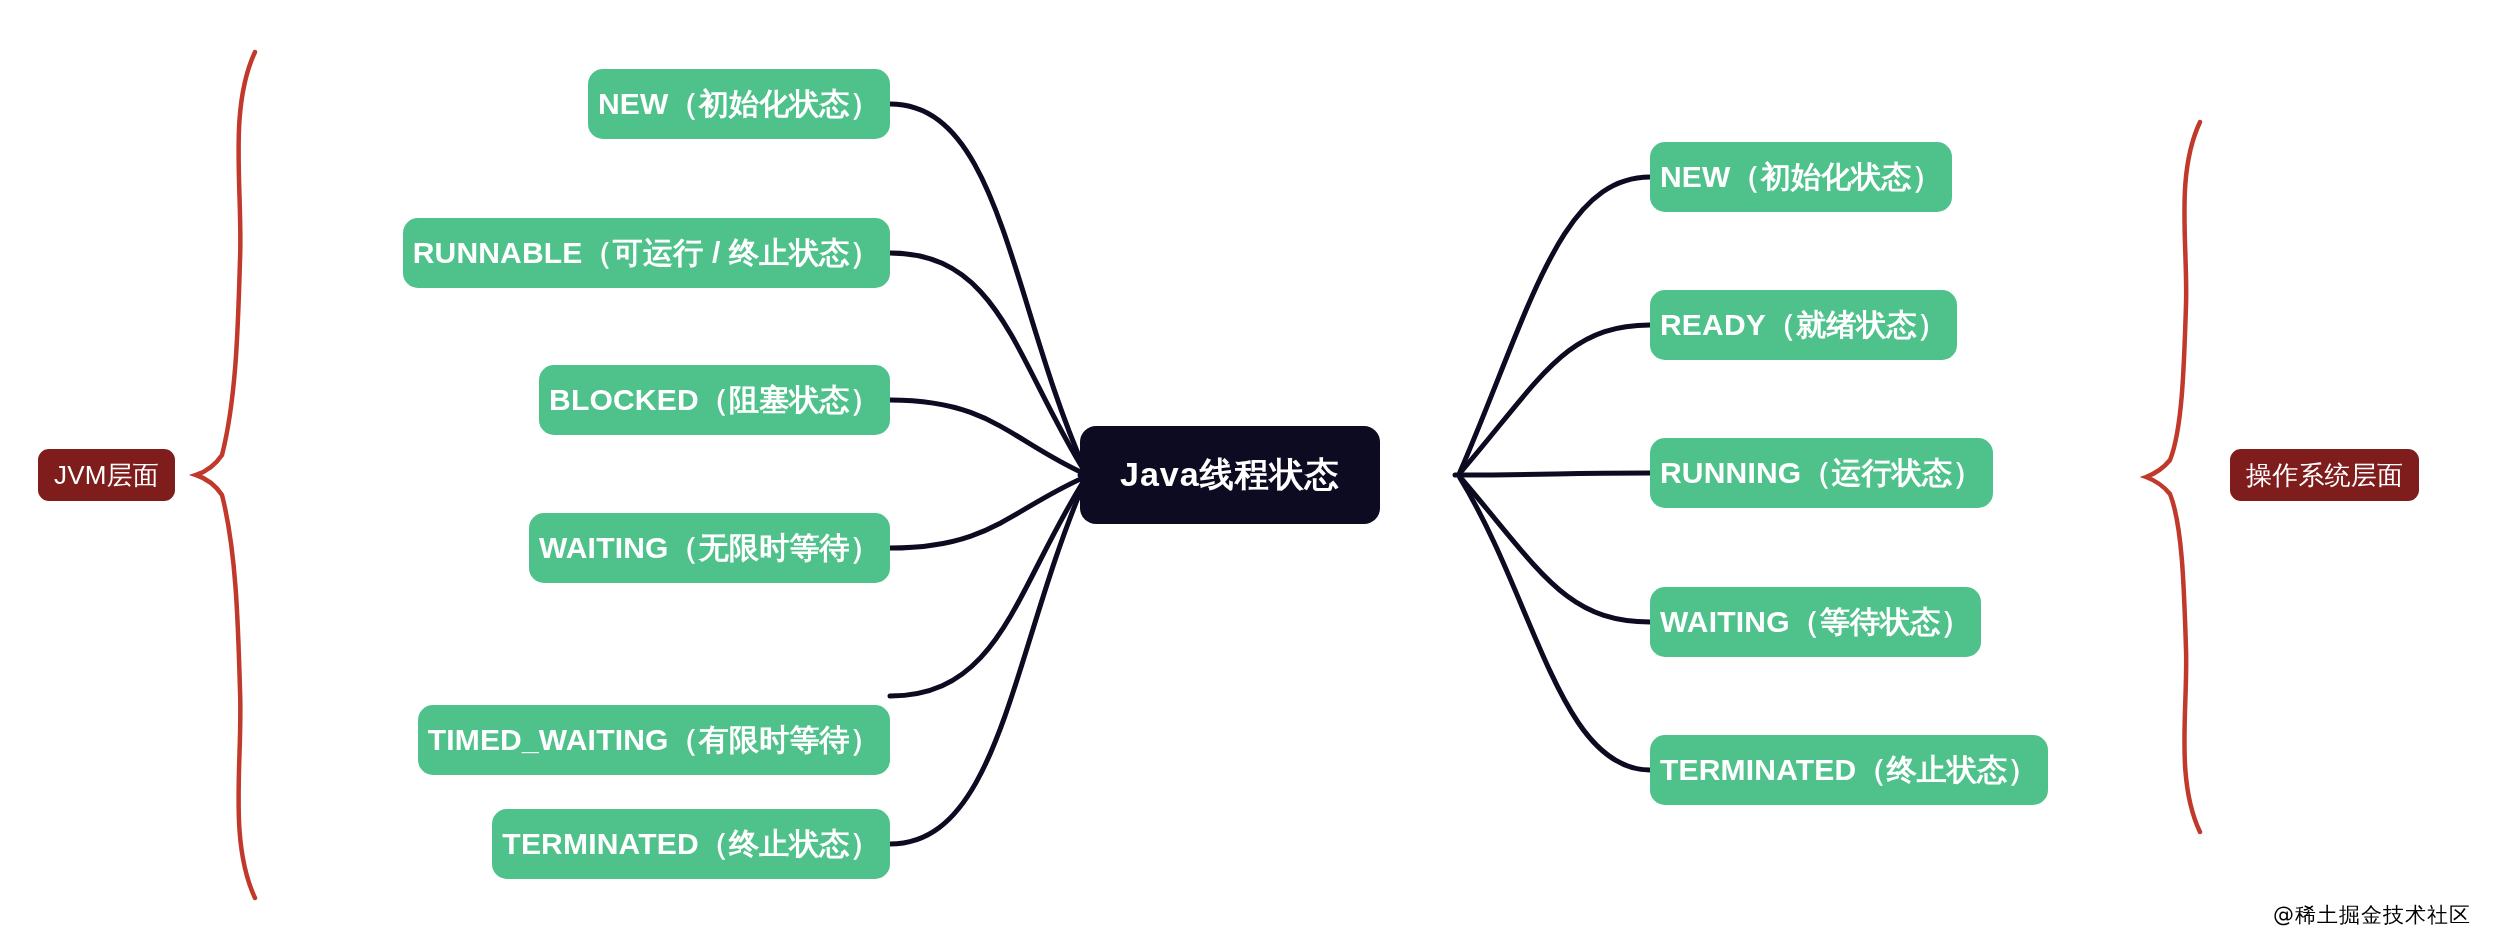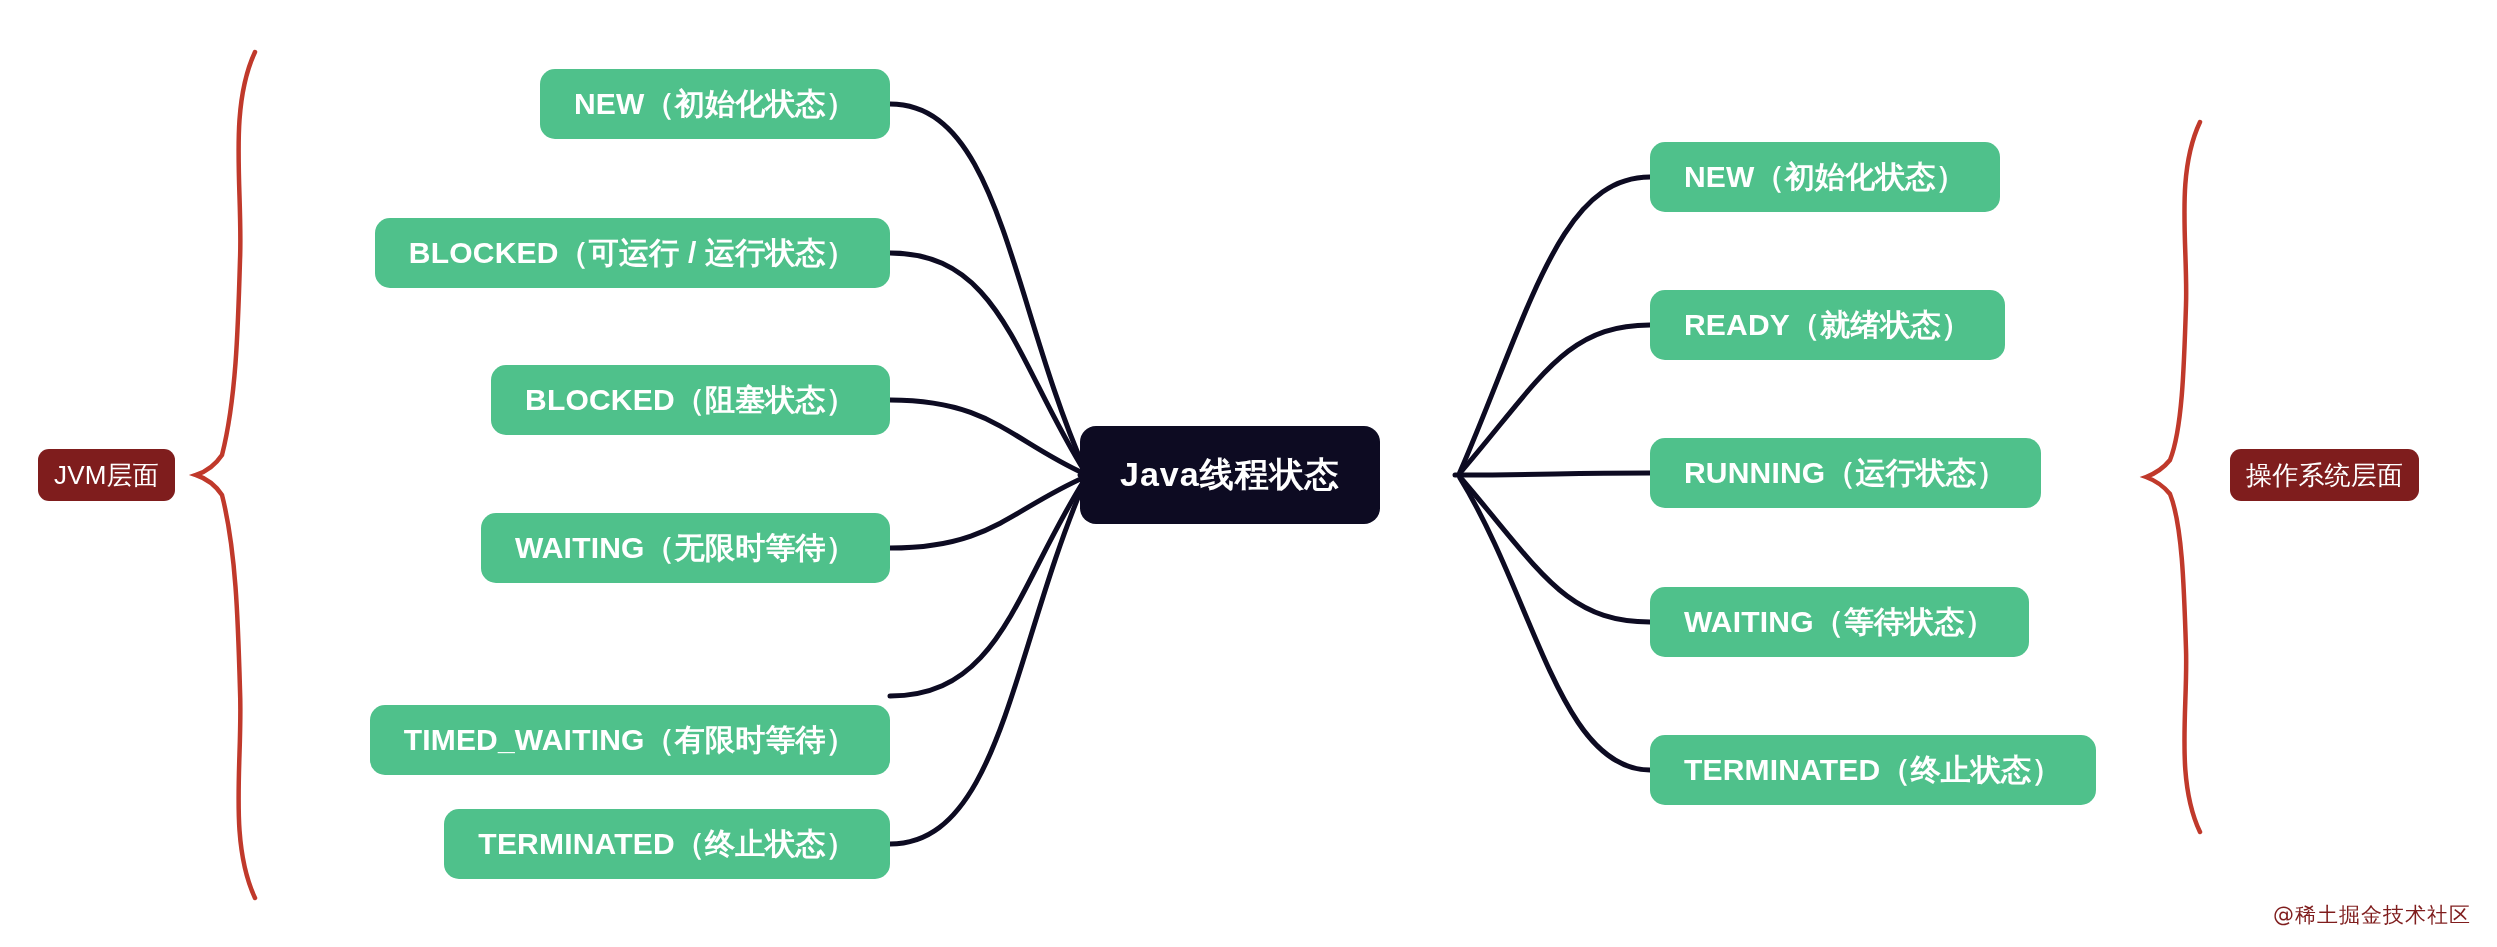--- a/index.html
+++ b/index.html
@@ -34,21 +34,21 @@
     border-radius: 14px;
     color: #ffffff;
     white-space: nowrap;
     letter-spacing: 0.2px;
   }
   .node-leaf {
     background: #4fc18b;
     height: 70px;
     font-size: 30px;
     font-weight: bold;
-    padding: 0 34px;
+    padding: 0 10px;
     border-radius: 15px;
   }
   .node-center {
     background: #0d0b22;
     height: 98px;
     font-size: 34px;
     font-weight: bold;
     padding: 0 40px;
     border-radius: 16px;
     letter-spacing: 1px;
@@ -60,21 +60,21 @@
     font-weight: normal;
     padding: 0 16px;
     border-radius: 11px;
   }
   .leaf-left { justify-content: center; }
   .leaf-right { justify-content: center; }
   .watermark {
     position: absolute;
     right: 26px;
     bottom: 18px;
-    color: #7f1d1d;
+    color: #000000;
     font-size: 21px;
     font-family: "DejaVu Sans", sans-serif;
     letter-spacing: 1px;
     user-select: none;
   }
 </style>
 </head>
 <body>
 
 <div id="stage">
@@ -122,21 +122,21 @@
 
   <div class="node node-tag" style="left:38px; top:449px;">
     <span>JVM层面</span>
   </div>
 
   <div class="node node-leaf leaf-left" style="right:1607px; top:69px;">
     <span>NEW（初始化状态）</span>
   </div>
 
   <div class="node node-leaf leaf-left" style="right:1607px; top:218px;">
-    <span>BLOCKED（可运行 / 运行状态）</span>
+    <span>RUNNABLE（可运行 / 终止状态）</span>
   </div>
 
   <div class="node node-leaf leaf-left" style="right:1607px; top:365px;">
     <span>BLOCKED（阻塞状态）</span>
   </div>
 
   <div class="node node-leaf leaf-left" style="right:1607px; top:513px;text-align:center;">
     <span>WAITING（无限时等待）</span>
   </div>
 

